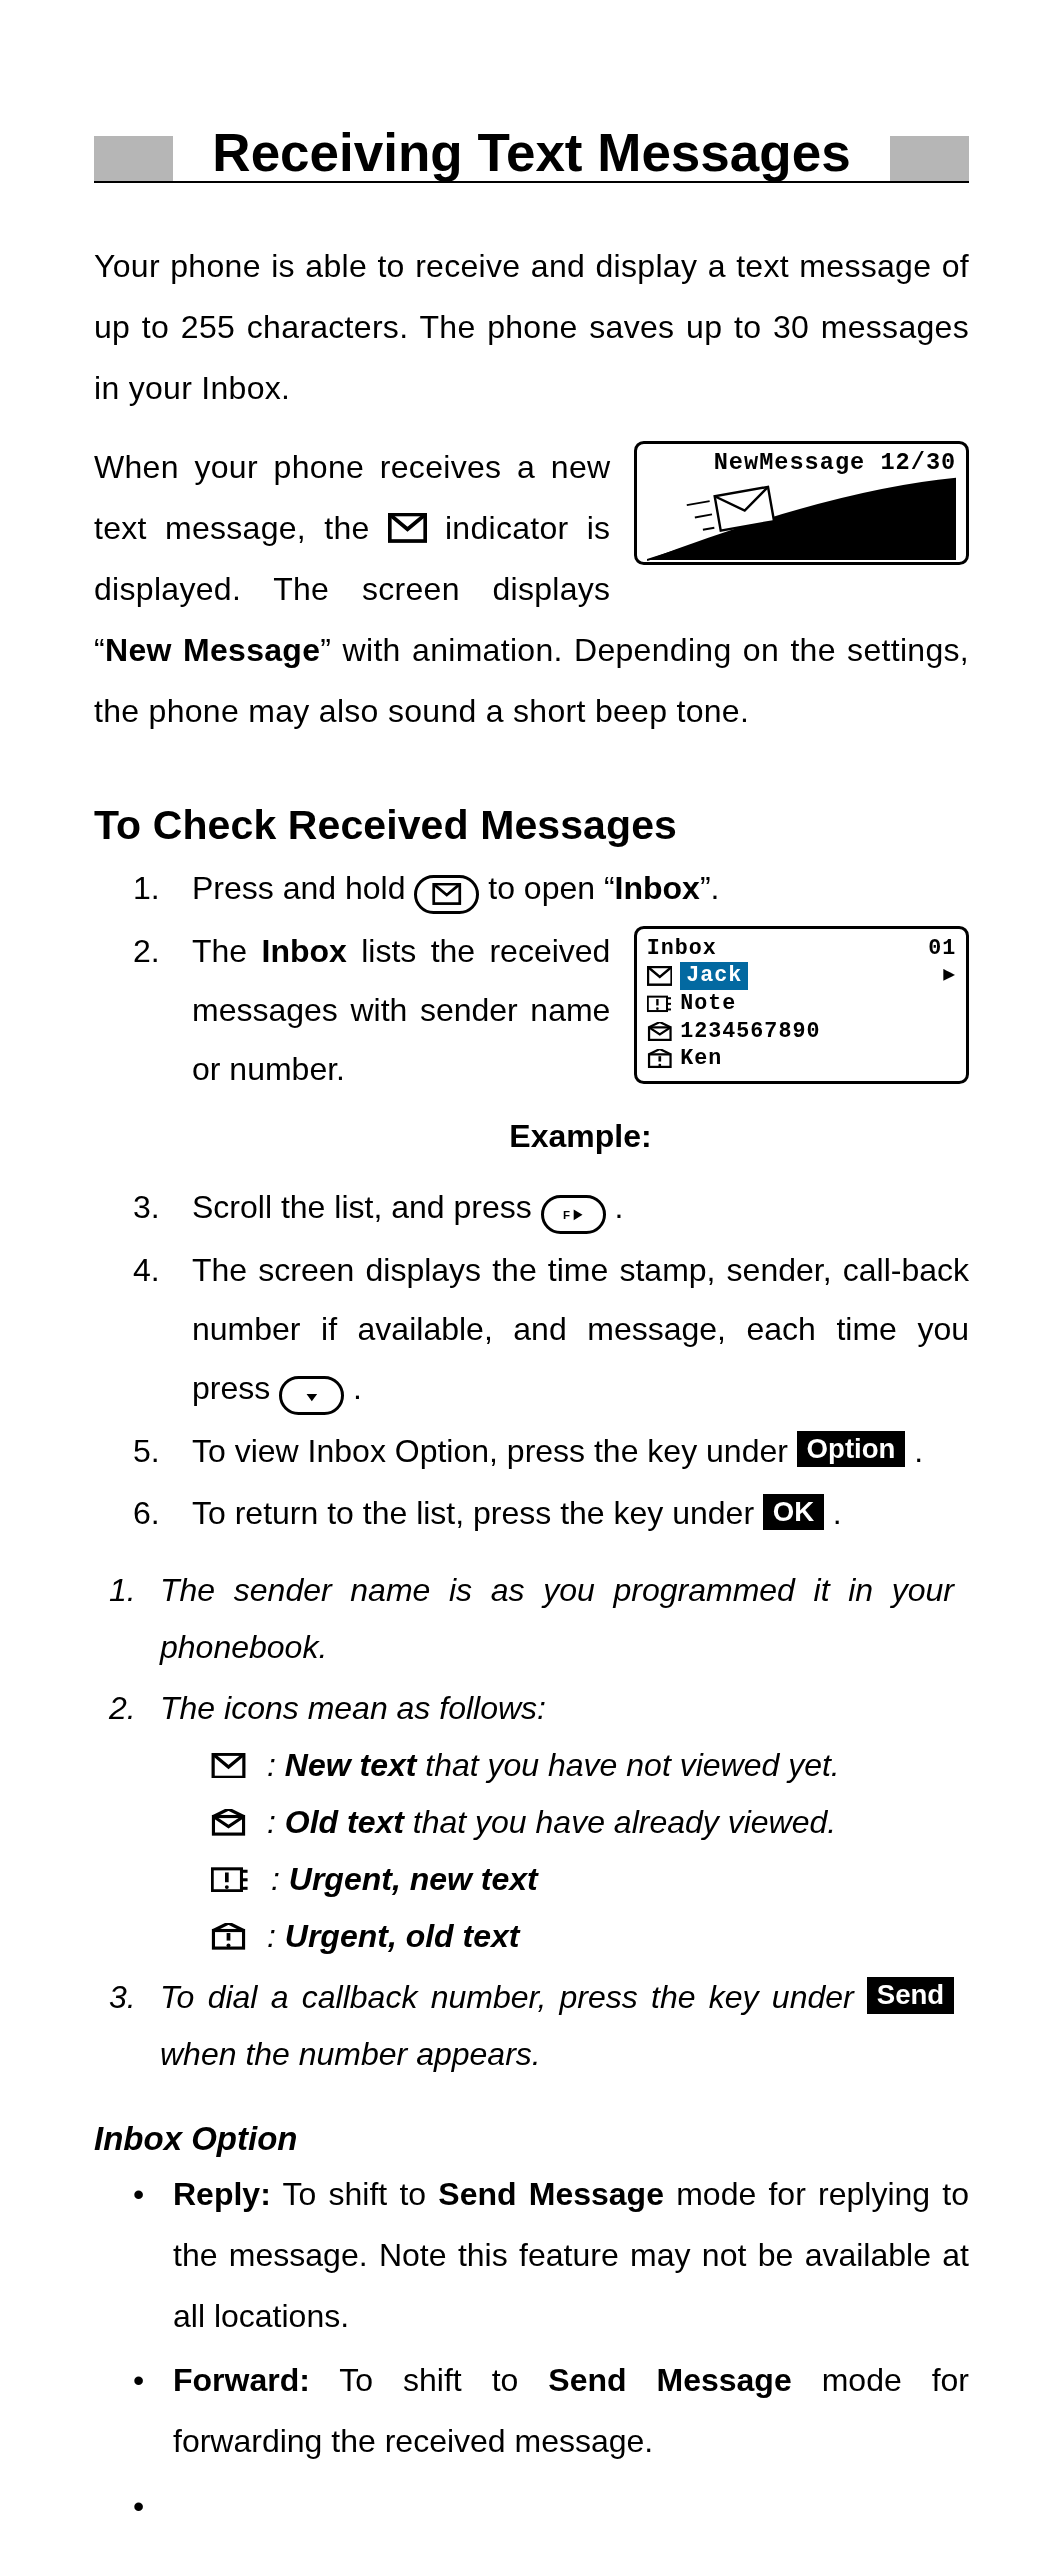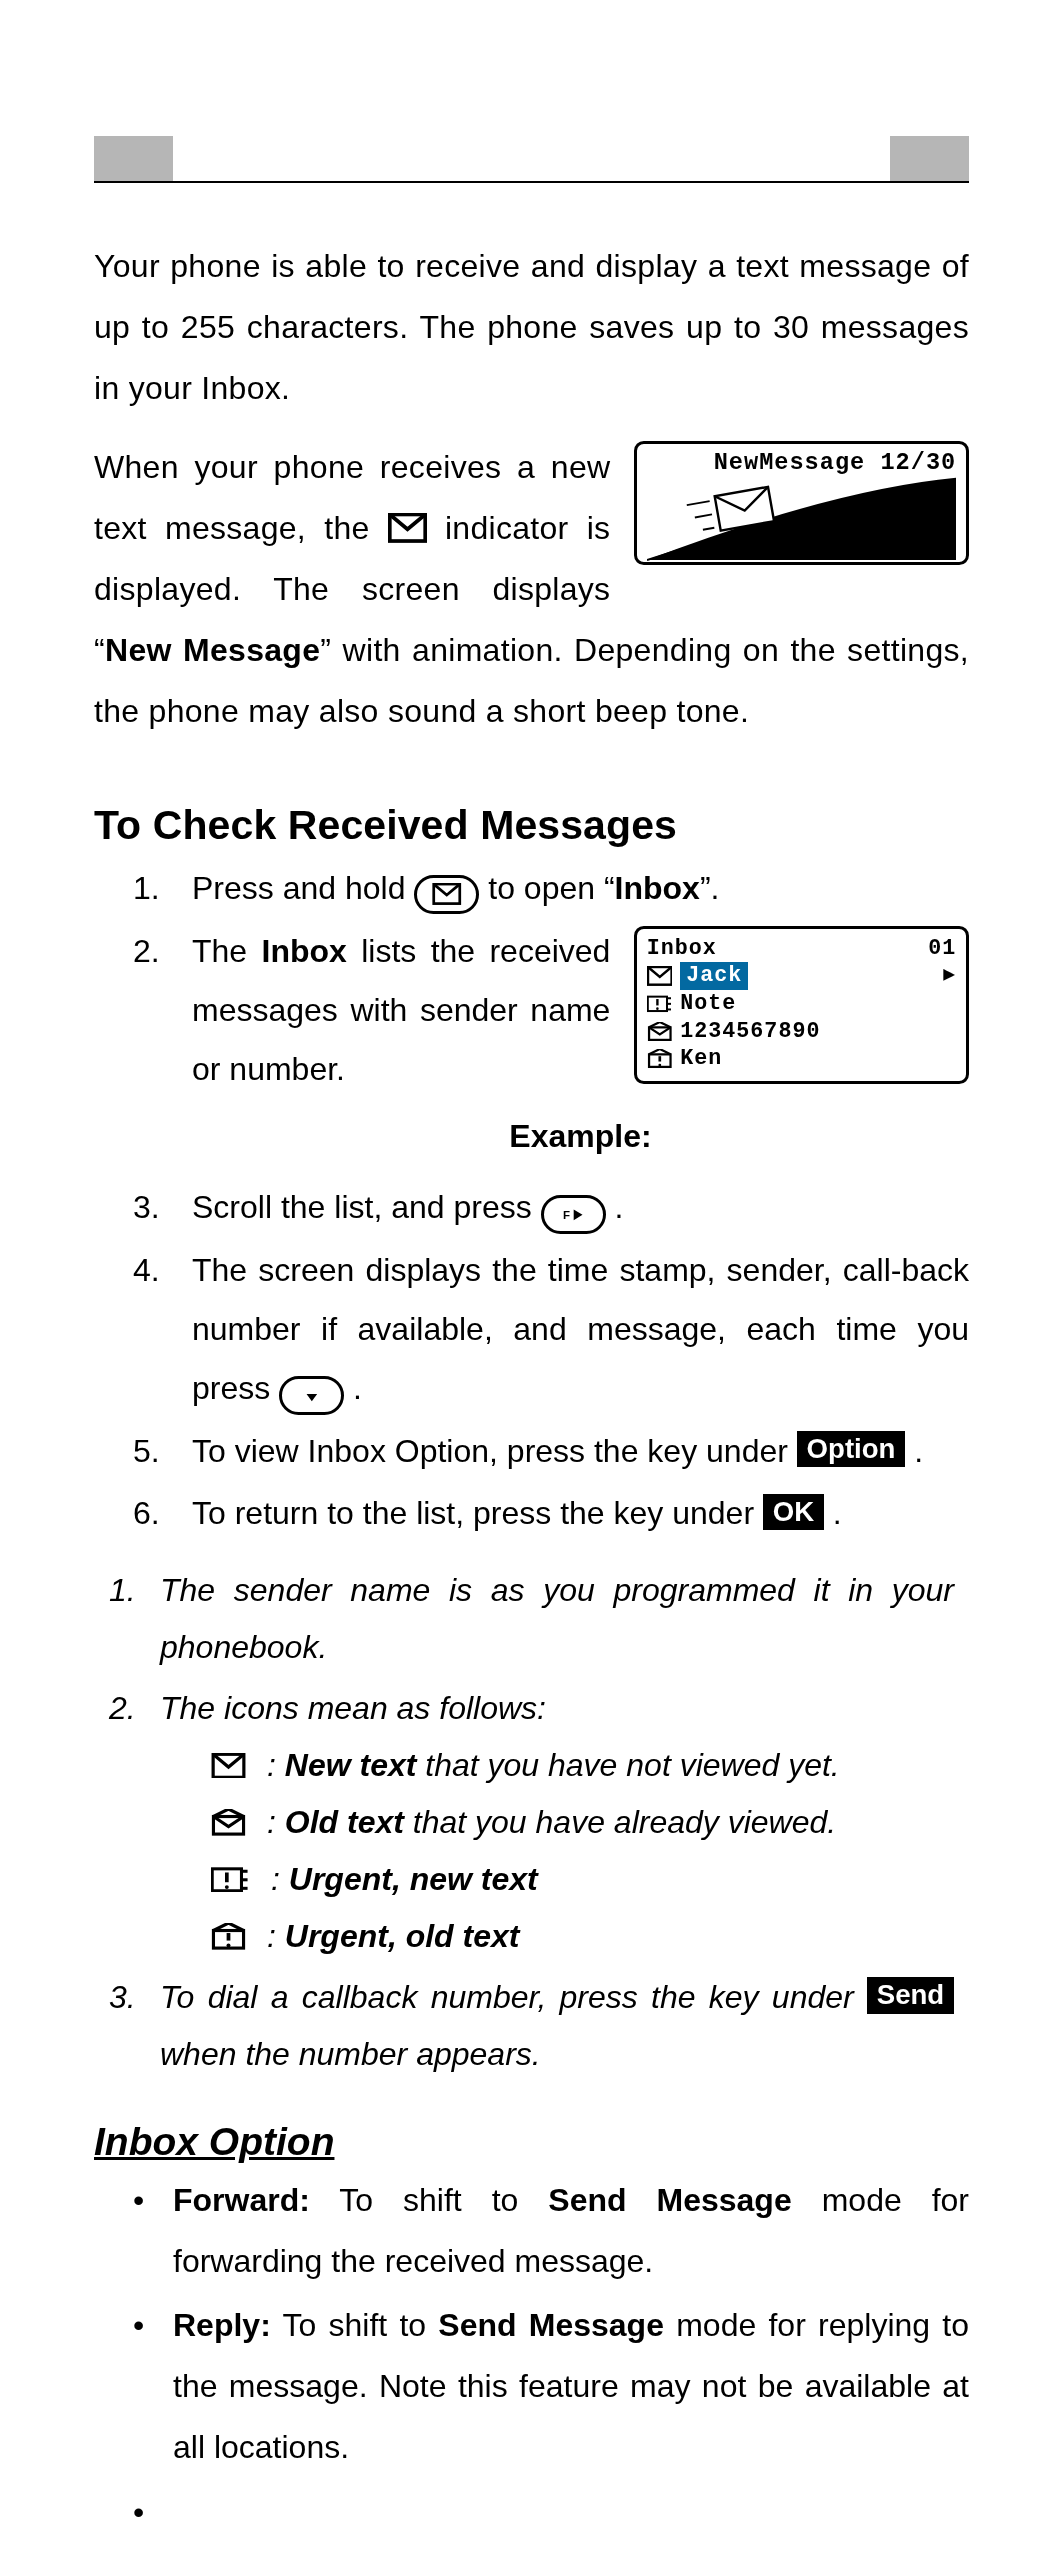--- a/index.html
+++ b/index.html
@@ -65,25 +65,24 @@
   .bital { font-weight: 700; font-style: italic; }
 
   
   h2.sec {
     font-size: 41px;
     font-weight: 700;
     margin: 43px 0 9.8px 0;
     letter-spacing: 0.1px;
   }
   h3.sub {
-    font-size: 39px;
+    font-size: 33px;
     font-style: italic;
     font-weight: 700;
     margin: 17.7px 0 5.9px 0;
-    text-decoration: underline;
   }
 
   
   ol.steps {
     list-style: none;
     padding: 0;
     margin: 0;
     counter-reset: step;
   }
   ol.steps > li {
@@ -289,20 +288,21 @@
     </g>
   </defs>
 </svg>
 
 <div class="page">
 
   <div class="titlewrap">
     <div class="gray-left"></div>
     <div class="gray-right"></div>
     <div class="rule"></div>
+    <h1>Receiving Text Messages</h1>
   </div>
 
   <p class="body">Your phone is able to receive and display a text message of up to 255 characters. The phone saves up to 30 messages in your Inbox.</p>
 
   <div class="clearfix">
     <div class="lcd lcd-newmsg">
       <div class="lcd-title">NewMessage 12/30</div>
       <svg viewBox="0 0 320 86" width="100%" height="85">
         <path d="M0 86 Q 200 10 330 0 L 330 86 Z" fill="#000"></path>
         <path d="M0 86 Q 200 20 330 12" fill="none" stroke="#000" stroke-width="2"></path>
@@ -450,25 +450,25 @@
         <span>To dial a callback number, press the key under </span>
         <span class="key-badge" style="font-style:normal">Send</span>
         <span> when the number appears.</span>
       </li>
     </ol>
   </div>
 
   <h3 class="sub">Inbox Option</h3>
   <ul class="bul">
     <li>
+      <span class="bold">Reply:</span><span> To shift to </span><span class="bold">Send Message</span><span> mode for replying to the message. Note this feature may not be available at all locations.</span>
+    </li>
+    <li>
       <span class="bold">Forward:</span><span> To shift to </span><span class="bold">Send Message</span><span> mode for forwarding the received message.</span>
     </li>
     <li>
-      <span class="bold">Reply:</span><span> To shift to </span><span class="bold">Send Message</span><span> mode for replying to the message. Note this feature may not be available at all locations.</span>
-    </li>
-    <li>
       
     </li>
 
   </ul>
 
 </div>
 
 
 </body></html>

